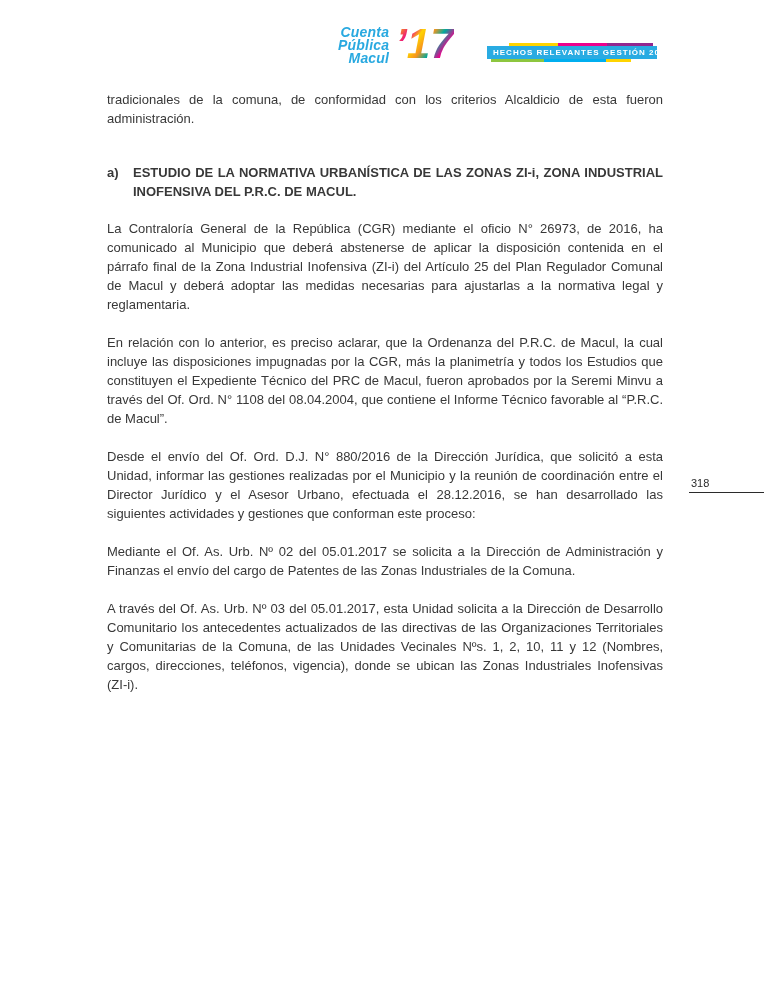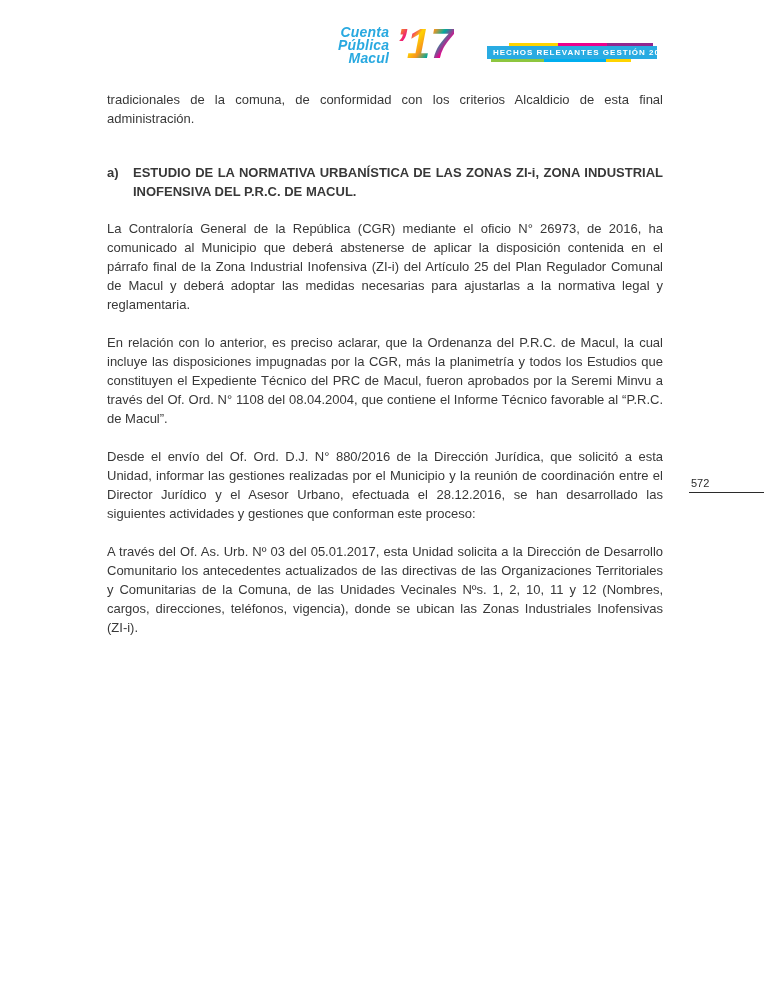--- a/index.html
+++ b/index.html
@@ -130,29 +130,30 @@
     </div>
     <div class="logo-year">’17</div>
   </div>
 
   <div class="banner">
     <div class="banner-stripe-top"></div>
     <div class="banner-bar">HECHOS RELEVANTES GESTIÓN 2026</div>
     <div class="banner-stripe-bottom"></div>
   </div>
 
-  <div class="page-number">572</div>
+  <div class="page-number">318</div>
 
   <div class="content">
-    <p>tradicionales de la comuna, de conformidad con los criterios Alcaldicio de esta final administración.</p>
+    <p>tradicionales de la comuna, de conformidad con los criterios Alcaldicio de esta fueron administración.</p>
 
     <div class="section-heading">
       <span class="marker">a)</span>
       <span class="title">ESTUDIO DE LA NORMATIVA URBANÍSTICA DE LAS ZONAS ZI-i, ZONA INDUSTRIAL INOFENSIVA DEL P.R.C. DE MACUL.</span>
     </div>
 
     <p>La Contraloría General de la República (CGR) mediante el oficio N° 26973, de 2016, ha comunicado al Municipio que deberá abstenerse de aplicar la disposición contenida en el párrafo final de la Zona Industrial Inofensiva (ZI-i) del Artículo 25 del Plan Regulador Comunal de Macul y deberá adoptar las medidas necesarias para ajustarlas a la normativa legal y reglamentaria.</p>
     <p>En relación con lo anterior, es preciso aclarar, que la Ordenanza del P.R.C. de Macul, la cual incluye las disposiciones impugnadas por la CGR, más la planimetría y todos los Estudios que constituyen el Expediente Técnico del PRC de Macul, fueron aprobados por la Seremi Minvu a través del Of. Ord. N° 1108 del 08.04.2004, que contiene el Informe Técnico favorable al “P.R.C. de Macul”.</p>
     <p>Desde el envío del Of. Ord. D.J. N° 880/2016 de la Dirección Jurídica, que solicitó a esta Unidad, informar las gestiones realizadas por el Municipio y la reunión de coordinación entre el Director Jurídico y el Asesor Urbano, efectuada el 28.12.2016, se han desarrollado las siguientes actividades y gestiones que conforman este proceso:</p>
+    <p>Mediante el Of. As. Urb. Nº 02 del 05.01.2017 se solicita a la Dirección de Administración y Finanzas el envío del cargo de Patentes de las Zonas Industriales de la Comuna.</p>
     <p>A través del Of. As. Urb. Nº 03 del 05.01.2017, esta Unidad solicita a la Dirección de Desarrollo Comunitario los antecedentes actualizados de las directivas de las Organizaciones Territoriales y Comunitarias de la Comuna, de las Unidades Vecinales Nºs. 1, 2, 10, 11 y 12 (Nombres, cargos, direcciones, teléfonos, vigencia), donde se ubican las Zonas Industriales Inofensivas (ZI-i).</p>
   </div>
 
 </div>
 
 </body></html>

